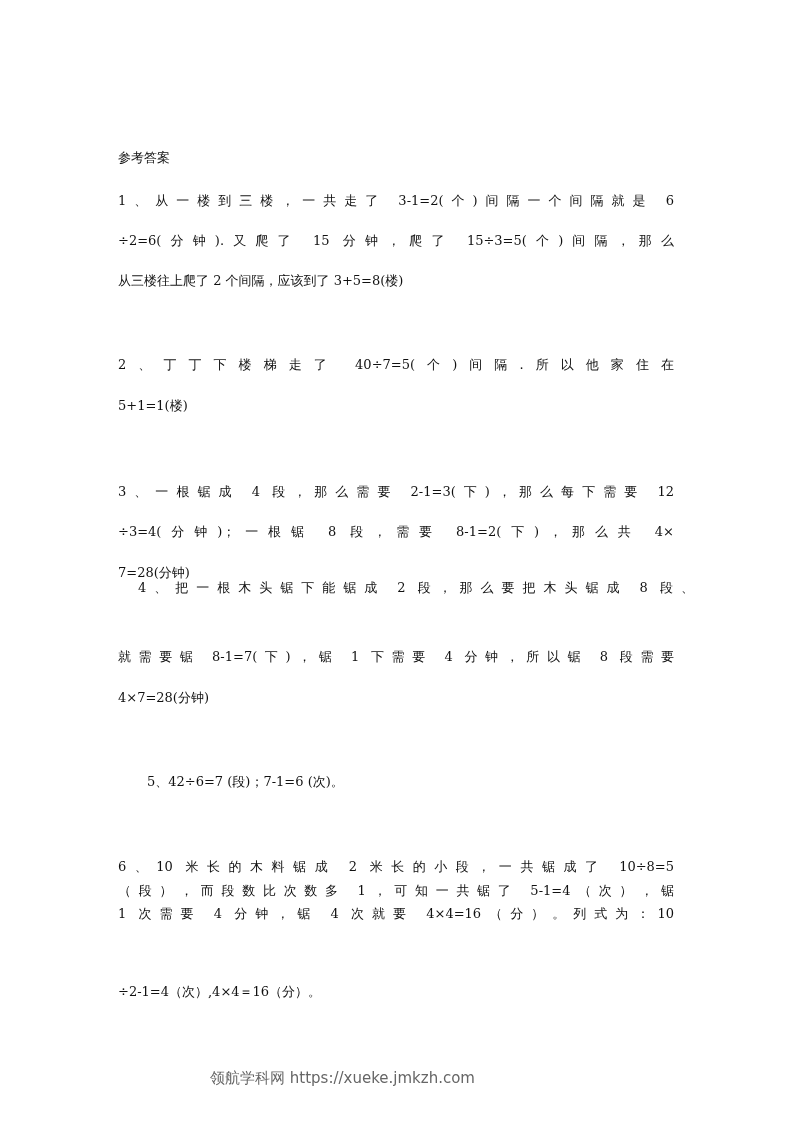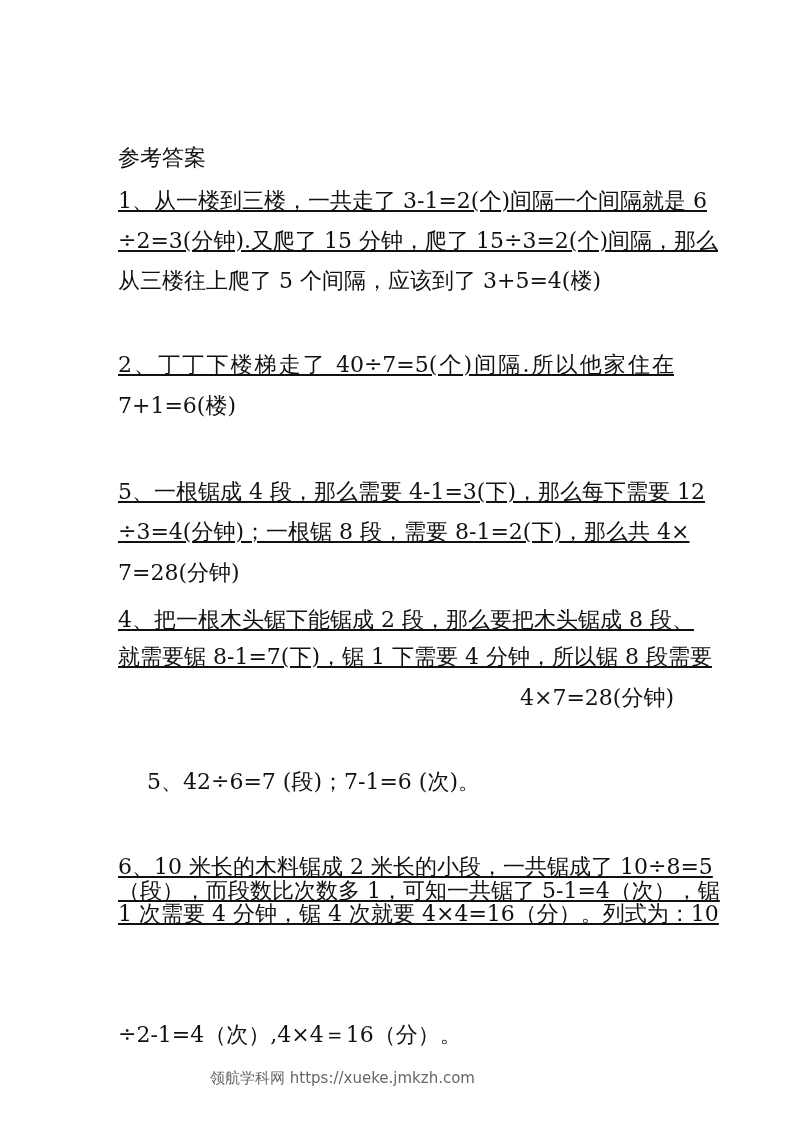--- a/index.html
+++ b/index.html
@@ -1,58 +1,58 @@
 <!DOCTYPE html>
 <html><head>
   <meta charset="utf-8">
   <style>
     html, body { margin: 0; padding: 0; background: #ffffff; }
     body { width: 793px; height: 1122px; position: relative; overflow: hidden;
            font-family: "DejaVu Serif", "Liberation Serif", serif; color: #111; }
     .page { position: absolute; left: 118px; top: 0; width: 556px; }
-    .line { position: absolute; left: 0; width: 556px; font-size: 22px; line-height: 24px;
+    .line { position: absolute; left: 0; width: 556px; font-size: 13px; line-height: 24px;
             white-space: nowrap; }
-    .justify { text-align: justify; text-align-last: justify; text-decoration: underline; }
+    .justify { text-align: justify; text-align-last: justify; }
     .footer { position: absolute; left: 0; width: 685px; top: 1069px; text-align: center;
               font-family: "DejaVu Sans", "Liberation Sans", sans-serif; font-size: 15px; color: #666; }
   </style>
 </head>
 <body>
 
 <div class="page">
   <div class="line" style="top:146px;">参考答案</div>
 
   <div>
     <div class="line justify" style="top:189px;">1、从一楼到三楼，一共走了 3-1=2(个)间隔一个间隔就是 6</div>
-    <div class="line justify" style="top:229px;">÷2=3(分钟).又爬了 15 分钟，爬了 15÷3=2(个)间隔，那么</div>
-    <div class="line" style="top:269px;">从三楼往上爬了 5 个间隔，应该到了 3+5=4(楼)</div>
+    <div class="line justify" style="top:229px;">÷2=6(分钟).又爬了 15 分钟，爬了 15÷3=5(个)间隔，那么</div>
+    <div class="line" style="top:269px;">从三楼往上爬了 2 个间隔，应该到了 3+5=8(楼)</div>
   </div>
 
   <div>
     <div class="line justify" style="top:353px;">2、丁丁下楼梯走了 40÷7=5(个)间隔.所以他家住在</div>
-    <div class="line" style="top:394px;">7+1=6(楼)</div>
+    <div class="line" style="top:394px;">5+1=1(楼)</div>
   </div>
 
   <div>
-    <div class="line justify" style="top:480px;">5、一根锯成 4 段，那么需要 4-1=3(下)，那么每下需要 12</div>
+    <div class="line justify" style="top:480px;">3、一根锯成 4 段，那么需要 2-1=3(下)，那么每下需要 12</div>
     <div class="line justify" style="top:520px;">÷3=4(分钟)；一根锯 8 段，需要 8-1=2(下)，那么共 4×</div>
     <div class="line" style="top:561px;">7=28(分钟)</div>
   </div>
 
   <div>
-    <div class="line justify" style="top:608px;">4、把一根木头锯下能锯成 2 段，那么要把木头锯成 8 段、</div>
+    <div class="line justify" style="top:576px;margin-left:20px;">4、把一根木头锯下能锯成 2 段，那么要把木头锯成 8 段、</div>
     <div class="line justify" style="top:645px;">就需要锯 8-1=7(下)，锯 1 下需要 4 分钟，所以锯 8 段需要</div>
-    <div class="line" style="top:686px;text-align:right;">4×7=28(分钟)</div>
+    <div class="line" style="top:686px;">4×7=28(分钟)</div>
   </div>
 
   <div>
     <div class="line" style="top:770px;margin-left:29px;">5、42÷6=7 (段)；7-1=6 (次)。</div>
   </div>
 
   <div>
     <div class="line justify" style="top:855px;">6、10 米长的木料锯成 2 米长的小段，一共锯成了 10÷8=5</div>
     <div class="line justify" style="top:879px;">（段），而段数比次数多 1，可知一共锯了 5-1=4（次），锯</div>
     <div class="line justify" style="top:902px;">1 次需要 4 分钟，锯 4 次就要 4×4=16（分）。列式为：10</div>
-    <div class="line" style="top:980px;margin-top:43px;">÷2-1=4（次）,4×4＝16（分）。</div>
+    <div class="line" style="top:980px;">÷2-1=4（次）,4×4＝16（分）。</div>
   </div>
 </div>
 
 <div class="footer">领航学科网 https://xueke.jmkzh.com</div>
 
 </body></html>

